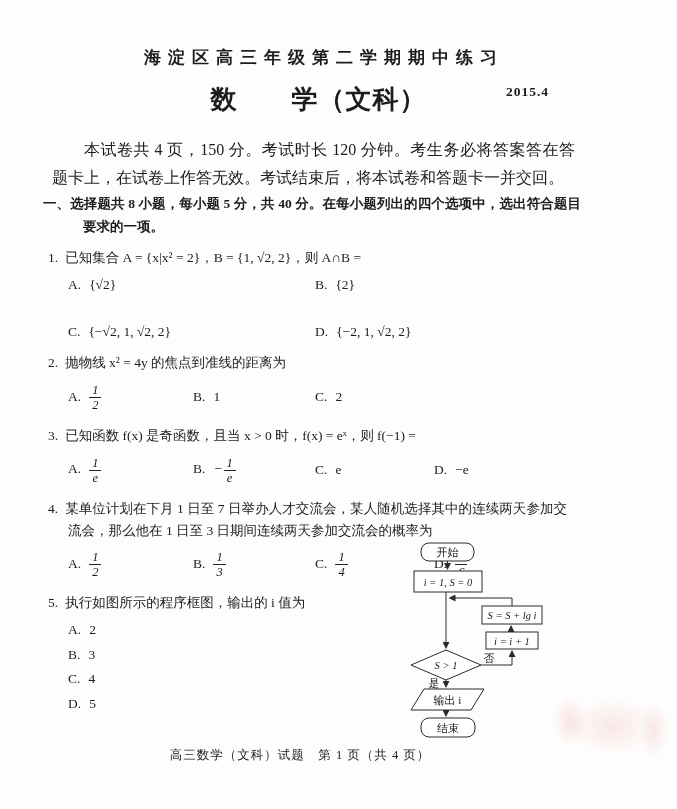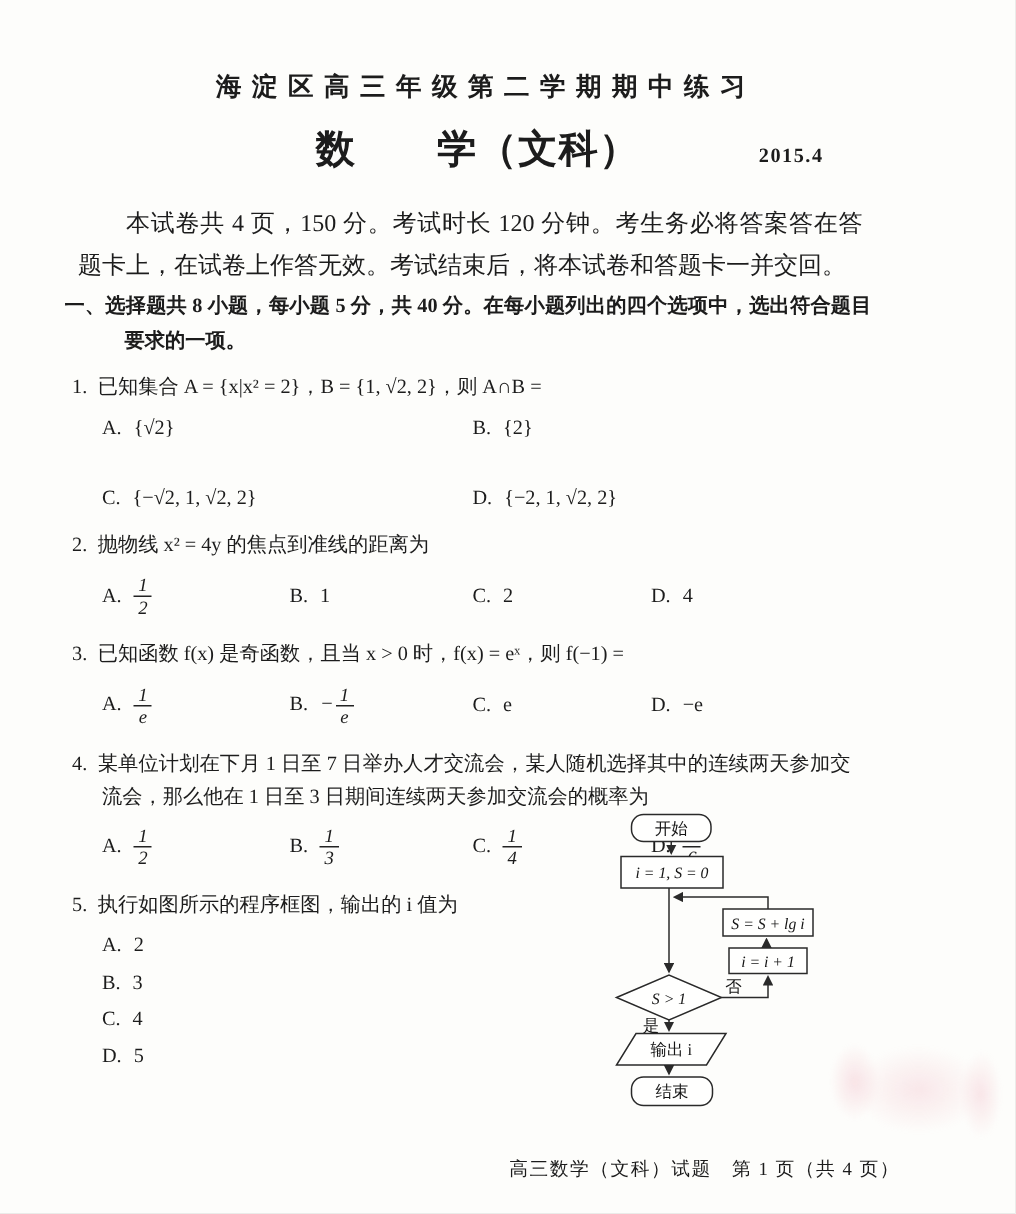--- a/index.html
+++ b/index.html
@@ -4,21 +4,21 @@
 <style>
   html,body{margin:0;padding:0;background:#dcdcdc;}
   .page{position:relative;width:677px;height:809px;margin:0 auto;background:#fdfdfb;
         overflow:hidden;font-family:"Liberation Serif","DejaVu Serif",serif;color:#1c1c1c;}
   .content{position:absolute;left:0;top:0;width:625px;}
 
   .title{margin:46px 0 0 0;text-align:center;font-size:17px;font-weight:bold;
          letter-spacing:7px;padding-left:23px;}
   .subject-row{position:relative;margin-top:13px;height:36px;text-align:center;padding-left:12px;}
   .subject{font-size:26px;font-weight:bold;letter-spacing:1px;}
-  .date{position:absolute;right:76px;bottom:6px;font-size:13.5px;font-weight:bold;letter-spacing:1px;}
+  .date{position:absolute;right:76px;bottom:18px;font-size:13.5px;font-weight:bold;letter-spacing:1px;}
 
   .intro{margin:18px 50px 0 52px;font-size:16px;line-height:1.72;text-indent:2em;text-align:justify;}
   .section{margin:1px 44px 0 43px;font-size:13.5px;font-weight:bold;line-height:1.72;
            padding-left:40px;text-indent:-40px;text-align:justify;}
 
   .q{margin:9px 58px 0 48px;font-size:13.5px;line-height:1.62;}
   .stem{margin:0;padding-left:20px;text-indent:-20px;text-align:justify;}
   .qnum{margin-right:7px;}
 
   .opts{display:grid;margin:5px 0 0 20px;}
@@ -34,21 +34,21 @@
         line-height:1.12;font-size:12.5px;font-style:italic;}
   .fnum,.fden{padding:0 3px;}
   .fden{border-top:1px solid #222;}
 
   .flowchart{position:absolute;left:385px;top:536px;}
   .flowchart .shape{fill:#fffffe;stroke:#2a2a2a;stroke-width:1;}
   .flowchart .wire{fill:none;stroke:#2a2a2a;stroke-width:1;}
   .flowchart text{fill:#151515;font-size:11px;font-family:"Liberation Serif","DejaVu Serif",serif;}
   .flowchart text.math{font-style:italic;font-size:10.5px;}
 
-  .footer{position:absolute;left:0;top:771px;width:600px;text-align:right;font-size:12.5px;letter-spacing:1px;}
+  .footer{position:absolute;left:0;top:747px;width:600px;text-align:center;font-size:12.5px;letter-spacing:1px;}
 
   .watermark{position:absolute;right:4px;top:686px;width:126px;height:84px;pointer-events:none;
     background:
       radial-gradient(closest-side at 18% 42%, rgba(242,186,196,.38), transparent 72%),
       radial-gradient(closest-side at 52% 48%, rgba(242,186,196,.32), transparent 72%),
       radial-gradient(closest-side at 85% 52%, rgba(242,186,196,.34), transparent 72%);
     filter:blur(1.5px);}
 </style>
 </head>
 <body>
@@ -79,21 +79,20 @@
 
     <div class="q">
       <p class="stem"><span class="qnum">2.</span><span>抛物线 x² = 4y 的焦点到准线的距离为</span></p>
       <div class="opts four tall">
         <span class="choice"><span class="clabel">A.</span><span class="frac">
               <span class="fnum">1</span>
               <span class="fden">2</span>
             </span></span>
         <span class="choice"><span class="clabel">B.</span><span>1</span></span>
         <span class="choice"><span class="clabel">C.</span><span>2</span></span>
-        <span class="choice"><span class="clabel">D.</span><span>4</span></span>
       </div>
     </div>
 
     <div class="q">
       <p class="stem"><span class="qnum">3.</span><span>已知函数 f(x) 是奇函数，且当 x &gt; 0 时，f(x) = eˣ，则 f(−1) =</span></p>
       <div class="opts four tall">
         <span class="choice"><span class="clabel">A.</span><span class="frac">
               <span class="fnum">1</span>
               <span class="fden">e</span>
             </span></span>

